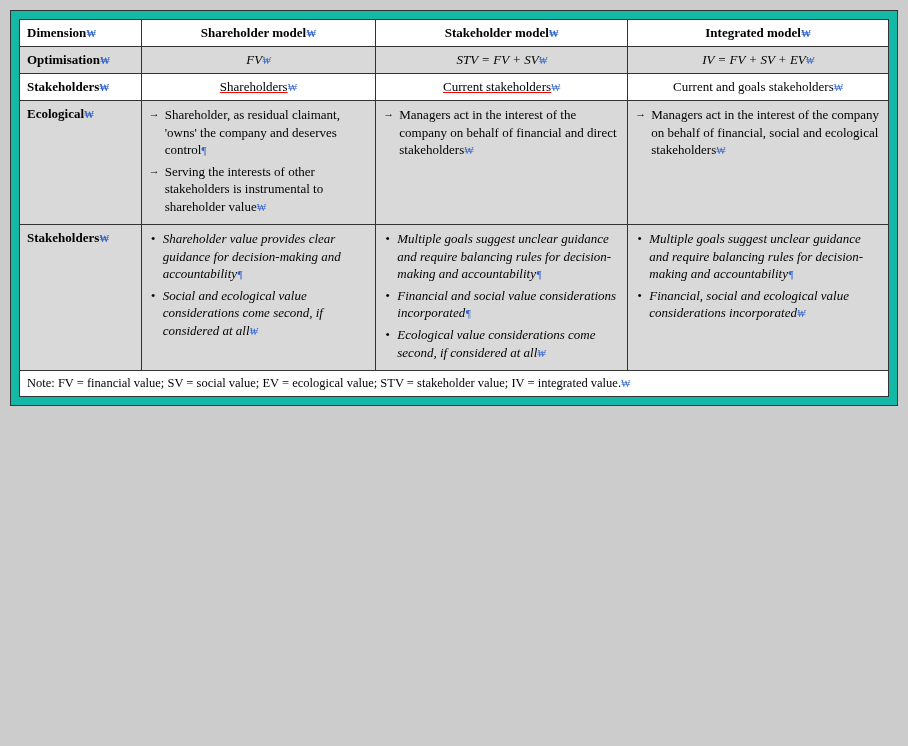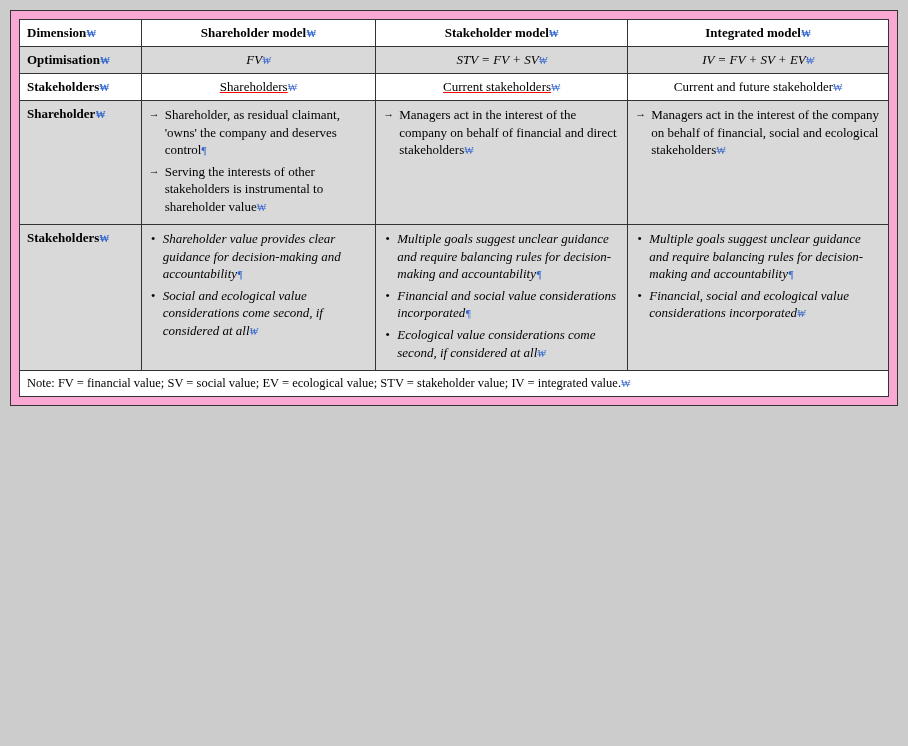--- a/index.html
+++ b/index.html
@@ -6,21 +6,21 @@
     body {
       background: #ccc;
       font-family: 'Times New Roman', Times, serif;
       font-size: 13px;
       display: flex;
       justify-content: center;
       align-items: flex-start;
       padding: 10px;
     }
     .page-container {
-      background: #f9a8d4;
+      background: #14b8a6;
       border: 1px solid #333;
       width: 890px;
       padding: 8px;
     }
     table {
       border-collapse: collapse;
       width: 100%;
       table-layout: fixed;
     }
     th, td {
@@ -209,27 +209,27 @@
         <td>
           <strong><span>Stakeholders</span></strong><span class="bookmark">₩</span>
         </td>
         <td>
           <span class="red-underline">Shareholders</span><span class="bookmark">₩</span>
         </td>
         <td>
           <span class="red-underline">Current stakeholders</span><span class="bookmark">₩</span>
         </td>
         <td>
-          <span>Current and future stakeholder</span><span class="bookmark">₩</span>
+          <span>Current and goals stakeholders</span><span class="bookmark">₩</span>
         </td>
       </tr>
 
       <tr class="assump-row">
         <td>
-          <strong><span>Shareholder</span></strong><span class="bookmark">₩</span>
+          <strong><span>Ecological</span></strong><span class="bookmark">₩</span>
         </td>
         <td>
           <ul class="arrow-list">
             <li>Shareholder, as residual claimant, 'owns' the company and deserves control<span class="pilcrow">¶</span></li>
             <li>Serving the interests of other stakeholders is instrumental to shareholder value<span class="bookmark">₩</span></li>
           </ul>
         </td>
         <td>
           <ul class="arrow-list">
             <li>Managers act in the interest of the company on behalf of financial and direct stakeholders<span class="bookmark">₩</span></li>

